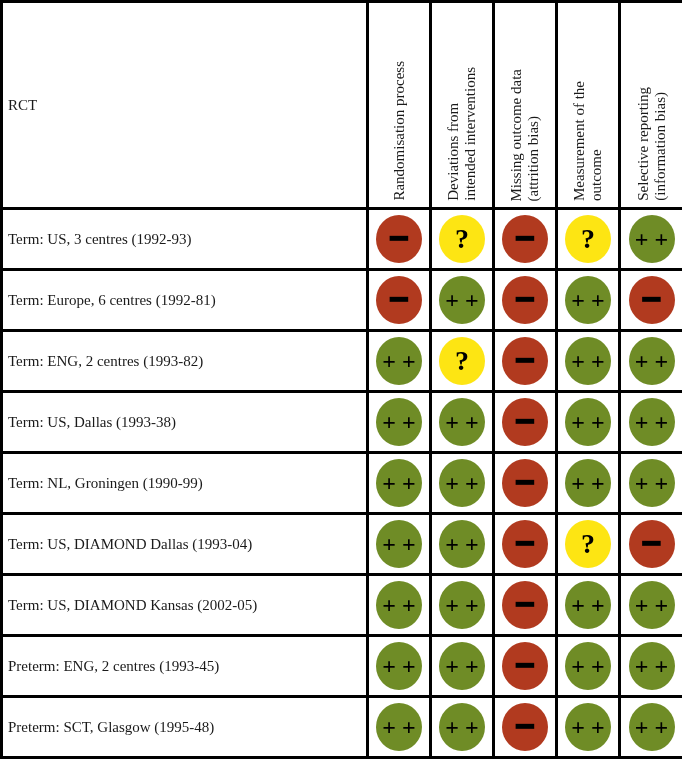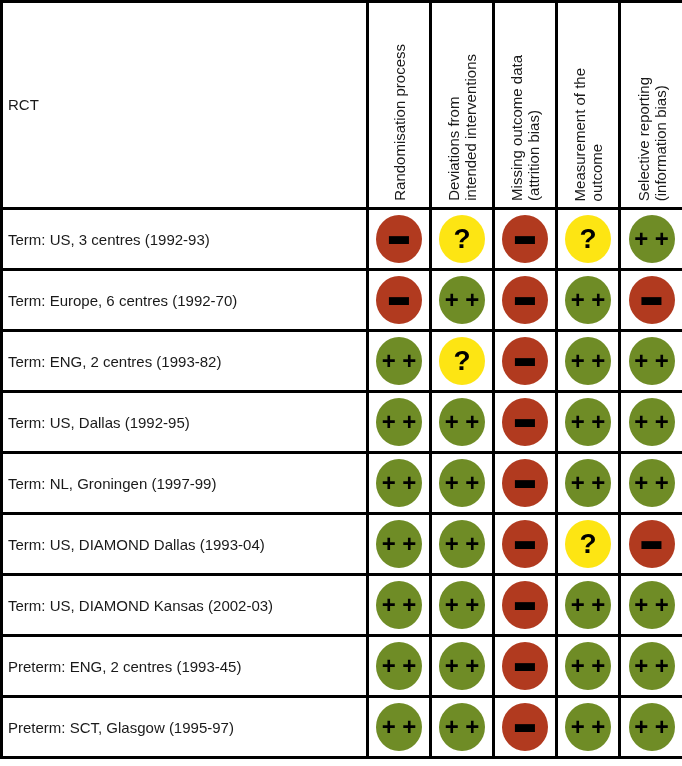--- a/index.html
+++ b/index.html
@@ -1,20 +1,20 @@
 <!DOCTYPE html>
 <html><head>
 <meta charset="utf-8">
 <style>
   html, body { margin: 0; padding: 0; background: #ffffff; }
   .figure {
     width: 682px;
     height: 766px;
     background: #ffffff;
-    font-family: Liberation Sans, sans-serif;
+    font-family: Liberation Serif, serif;
     color: #1a1a1a;
     box-sizing: border-box;
   }
   table.rob {
     border-collapse: collapse;
     table-layout: fixed;
     width: 682px;
     height: 759px;
   }
   table.rob th, table.rob td {
@@ -138,21 +138,21 @@
       </div>
     </td>
           <td class="judgement-cell">
       <div class="circle low">
         <span class="sym g-low">+ +</span>
       </div>
     </td>
         </tr>
         <tr>
     <td class="label-cell">
-      <span>Term: Europe, 6 centres (1992-70)</span>
+      <span>Term: Europe, 6 centres (1992-81)</span>
     </td>
 
   <td class="judgement-cell">
       <div class="circle high">
         <span class="sym g-high">−</span>
       </div>
     </td>
           <td class="judgement-cell">
       <div class="circle low">
         <span class="sym g-low">+ +</span>
@@ -200,52 +200,52 @@
       </div>
     </td>
           <td class="judgement-cell">
       <div class="circle low">
         <span class="sym g-low">+ +</span>
       </div>
     </td>
         </tr>
         <tr>
     <td class="label-cell">
-      <span>Term: US, Dallas (1992-95)</span>
-    </td>
-
-  <td class="judgement-cell">
-      <div class="circle low">
-        <span class="sym g-low">+ +</span>
-      </div>
-    </td>
-          <td class="judgement-cell">
-      <div class="circle low">
-        <span class="sym g-low">+ +</span>
-      </div>
-    </td>
-          <td class="judgement-cell">
-      <div class="circle high">
-        <span class="sym g-high">−</span>
-      </div>
-    </td>
-          <td class="judgement-cell">
-      <div class="circle low">
-        <span class="sym g-low">+ +</span>
-      </div>
-    </td>
-          <td class="judgement-cell">
-      <div class="circle low">
-        <span class="sym g-low">+ +</span>
-      </div>
-    </td>
-        </tr>
-        <tr>
-    <td class="label-cell">
-      <span>Term: NL, Groningen (1997-99)</span>
+      <span>Term: US, Dallas (1993-38)</span>
+    </td>
+
+  <td class="judgement-cell">
+      <div class="circle low">
+        <span class="sym g-low">+ +</span>
+      </div>
+    </td>
+          <td class="judgement-cell">
+      <div class="circle low">
+        <span class="sym g-low">+ +</span>
+      </div>
+    </td>
+          <td class="judgement-cell">
+      <div class="circle high">
+        <span class="sym g-high">−</span>
+      </div>
+    </td>
+          <td class="judgement-cell">
+      <div class="circle low">
+        <span class="sym g-low">+ +</span>
+      </div>
+    </td>
+          <td class="judgement-cell">
+      <div class="circle low">
+        <span class="sym g-low">+ +</span>
+      </div>
+    </td>
+        </tr>
+        <tr>
+    <td class="label-cell">
+      <span>Term: NL, Groningen (1990-99)</span>
     </td>
 
   <td class="judgement-cell">
       <div class="circle low">
         <span class="sym g-low">+ +</span>
       </div>
     </td>
           <td class="judgement-cell">
       <div class="circle low">
         <span class="sym g-low">+ +</span>
@@ -293,21 +293,21 @@
       </div>
     </td>
           <td class="judgement-cell">
       <div class="circle high">
         <span class="sym g-high">−</span>
       </div>
     </td>
         </tr>
         <tr>
     <td class="label-cell">
-      <span>Term: US, DIAMOND Kansas (2002-03)</span>
+      <span>Term: US, DIAMOND Kansas (2002-05)</span>
     </td>
 
   <td class="judgement-cell">
       <div class="circle low">
         <span class="sym g-low">+ +</span>
       </div>
     </td>
           <td class="judgement-cell">
       <div class="circle low">
         <span class="sym g-low">+ +</span>
@@ -355,21 +355,21 @@
       </div>
     </td>
           <td class="judgement-cell">
       <div class="circle low">
         <span class="sym g-low">+ +</span>
       </div>
     </td>
         </tr>
         <tr>
     <td class="label-cell">
-      <span>Preterm: SCT, Glasgow (1995-97)</span>
+      <span>Preterm: SCT, Glasgow (1995-48)</span>
     </td>
 
   <td class="judgement-cell">
       <div class="circle low">
         <span class="sym g-low">+ +</span>
       </div>
     </td>
           <td class="judgement-cell">
       <div class="circle low">
         <span class="sym g-low">+ +</span>

